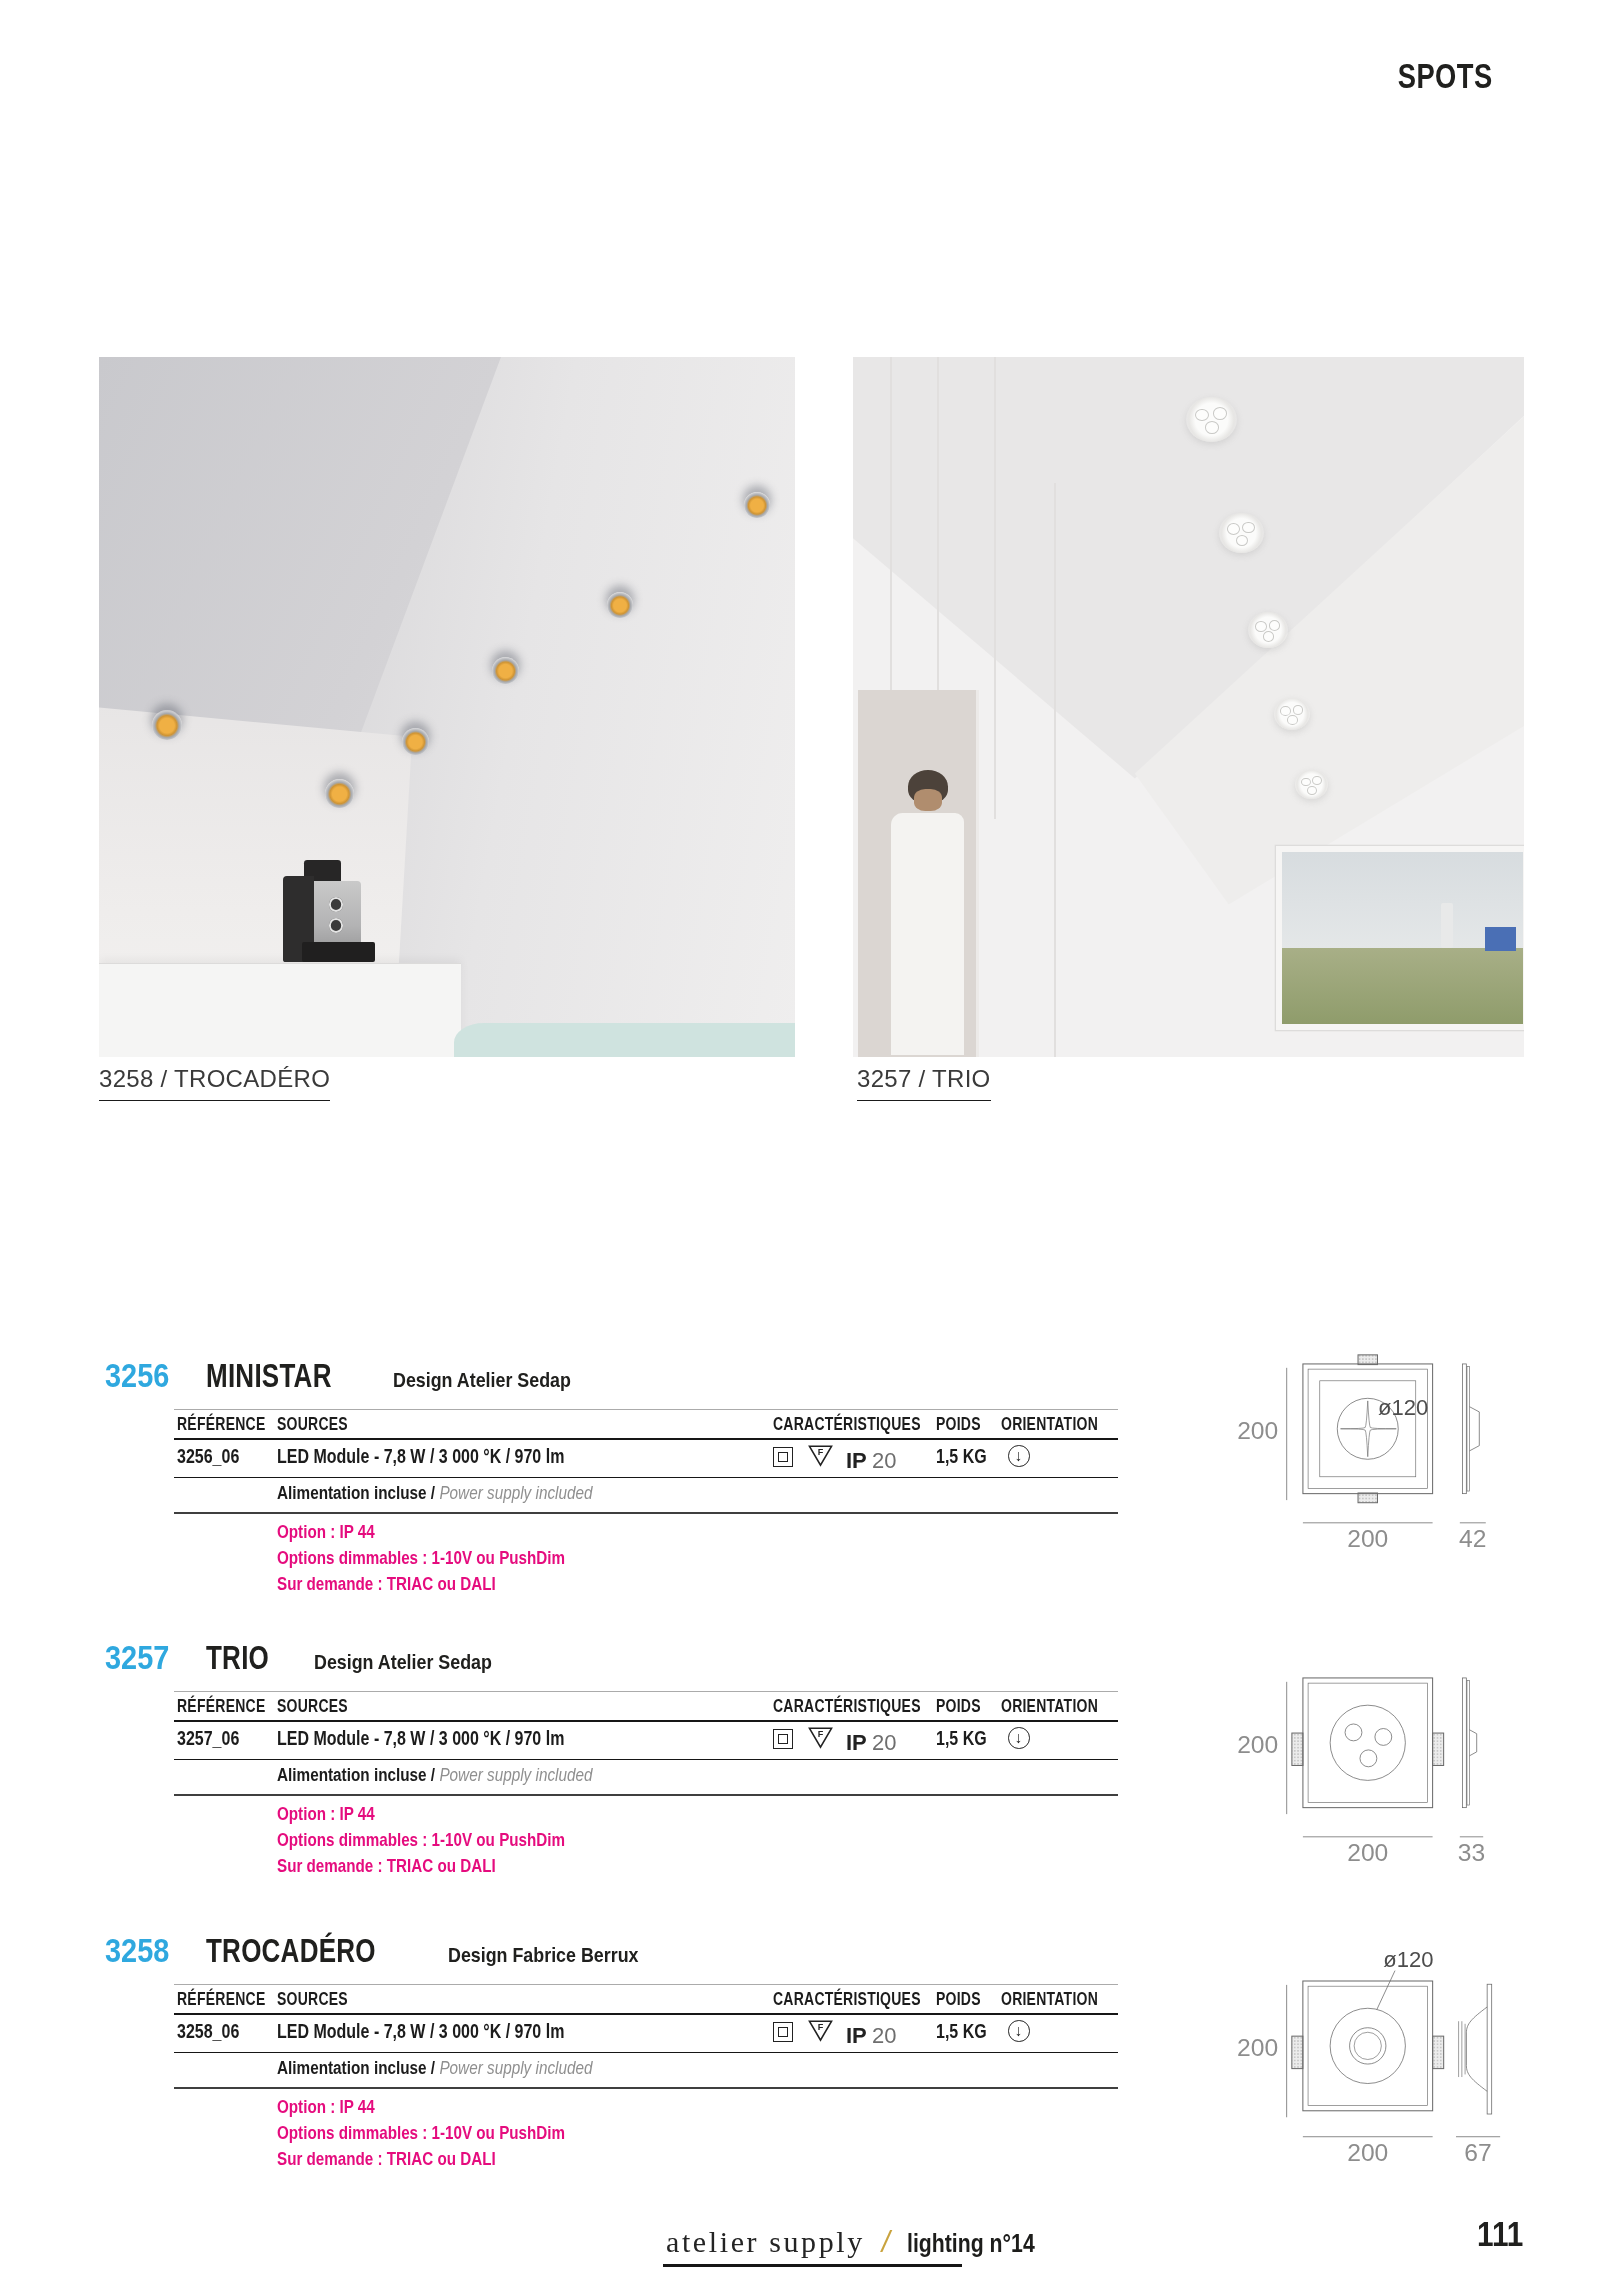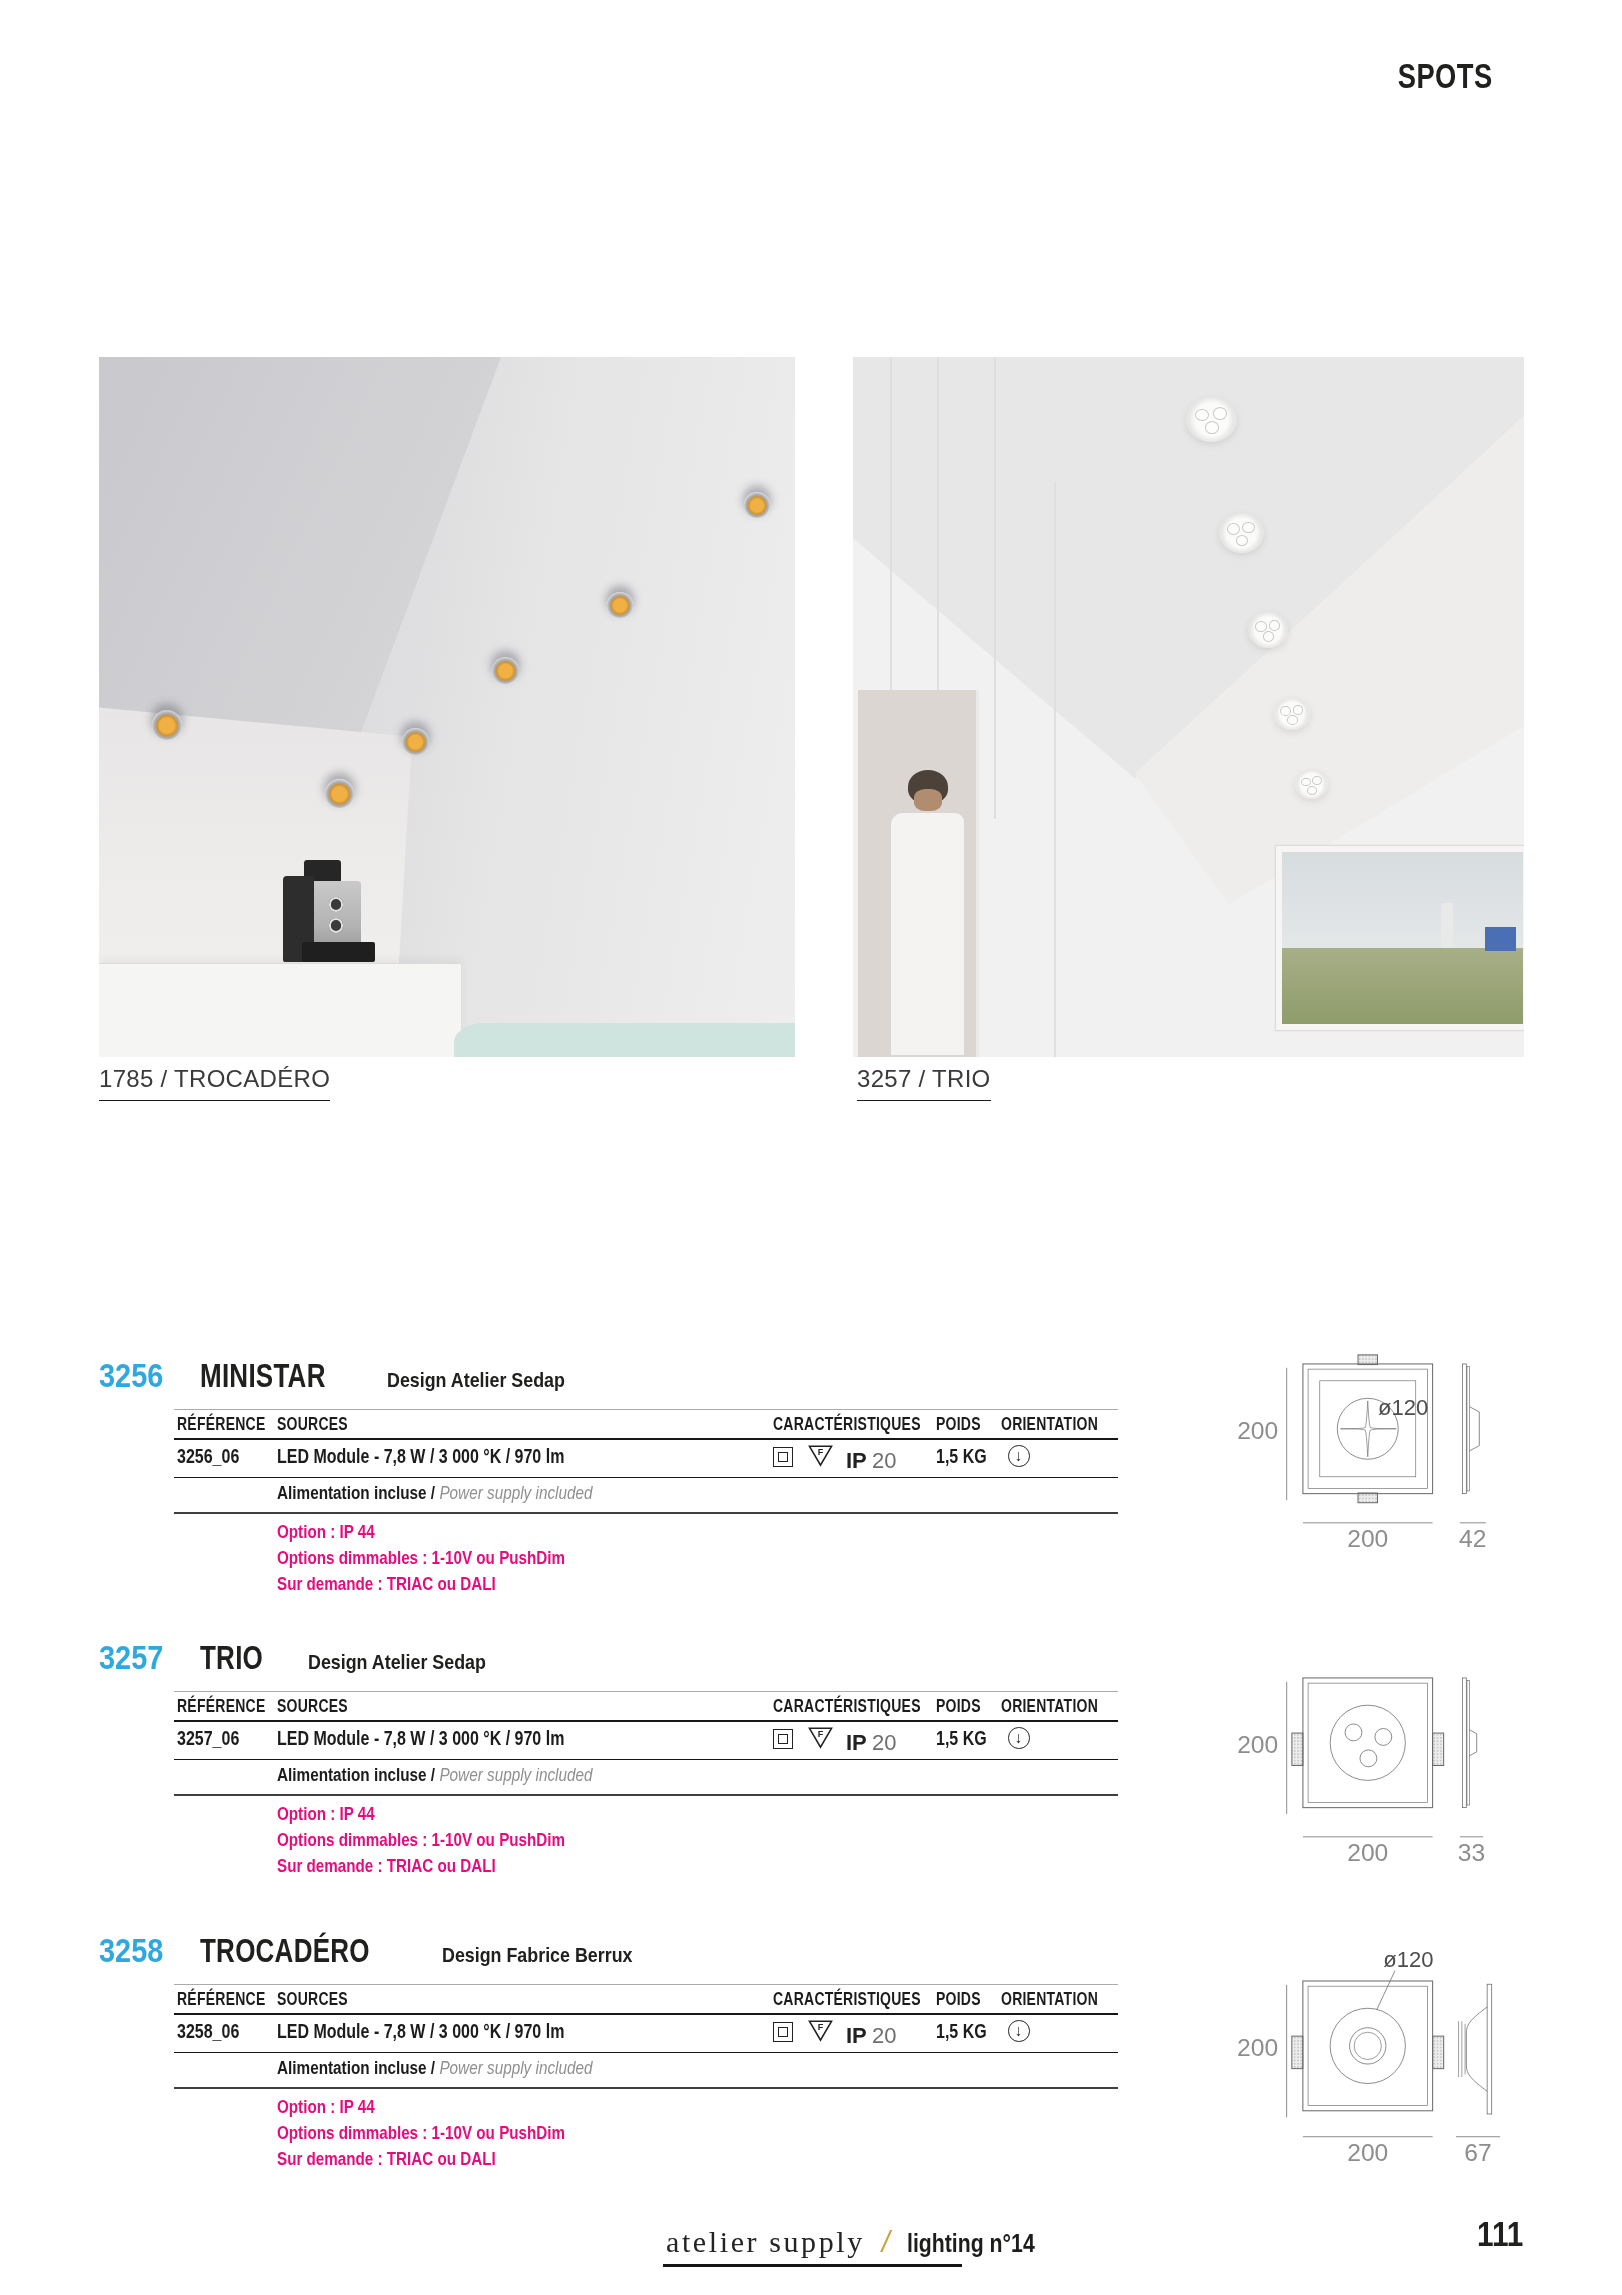--- a/index.html
+++ b/index.html
@@ -68,21 +68,21 @@
   
   .caption{font-size:24px;color:#3a3a3a;letter-spacing:0.3px;
            border-bottom:1.9px solid #1a1a1a;padding-bottom:6.5px;}
 
   
   .intro-fr{font-size:30px;font-weight:bold;line-height:37px;color:#181818;}
   .intro-en{font-size:29px;line-height:36px;color:#8f8f8f;}
 
   
   .sec{left:0;width:1623px;}
-  .phead{left:99px;top:0;display:flex;align-items:baseline;}
+  .phead{left:105px;top:0;display:flex;align-items:baseline;}
   .pcode{font-size:34px;font-weight:bold;color:#2fa8df;}
   .pname{font-size:32.5px;font-weight:bold;color:#20201e;margin-left:25px;letter-spacing:0.3px;}
   .pdesigner{font-size:21px;font-weight:bold;color:#20201e;margin-left:30px;}
   .ptable{left:174px;top:53px;width:944px;height:188px;}
   .rule{left:0;width:944px;}
   .rule-a{top:0;height:1.3px;background:#ababab;}
   .rule-b{top:29px;height:1.9px;background:#161616;}
   .rule-c{top:68px;height:1.3px;background:#161616;}
   .rule-d{top:103px;height:1.9px;background:#3f3f3f;}
   .th{top:5.2px;font-size:17.5px;font-weight:bold;letter-spacing:0.3px;color:#1c1c1c;}
@@ -135,21 +135,21 @@
     <div class="abs spot-round" style="left:645px;top:135px;width:26px;height:26px"></div>
     <div class="abs pl-counter"></div>
     <div class="abs coffee-hopper"></div>
     <div class="abs coffee-body"></div>
     <div class="abs coffee-face"></div>
     <div class="abs coffee-btn" style="left:33%;top:77.2%;width:14.3px;height:14.3px"></div>
     <div class="abs coffee-btn" style="left:33%;top:80.2%;width:14.3px;height:14.3px"></div>
     <div class="abs coffee-base"></div>
     <div class="abs pl-teal"></div>
   </div>
-  <div class="abs caption" style="left:99px;top:1065px">1785 / TROCADÉRO</div>
+  <div class="abs caption" style="left:99px;top:1065px">3258 / TROCADÉRO</div>
 
   <div class="abs photo" id="photoR" style="left:853px;top:357px;width:671px;height:700px">
     <div class="abs pr-ceiling-upper"></div>
     <div class="abs pr-ceiling-lower"></div>
     <div class="abs pr-panel-line" style="left:5.5%;height:48%"></div>
     <div class="abs pr-panel-line" style="left:12.5%;height:56%"></div>
     <div class="abs pr-panel-line" style="left:21%;height:66%"></div>
     <div class="abs pr-panel-line" style="left:30%;top:18%;height:82%"></div>
     <div class="abs pr-picture">
       <div class="abs man-hair"></div>

